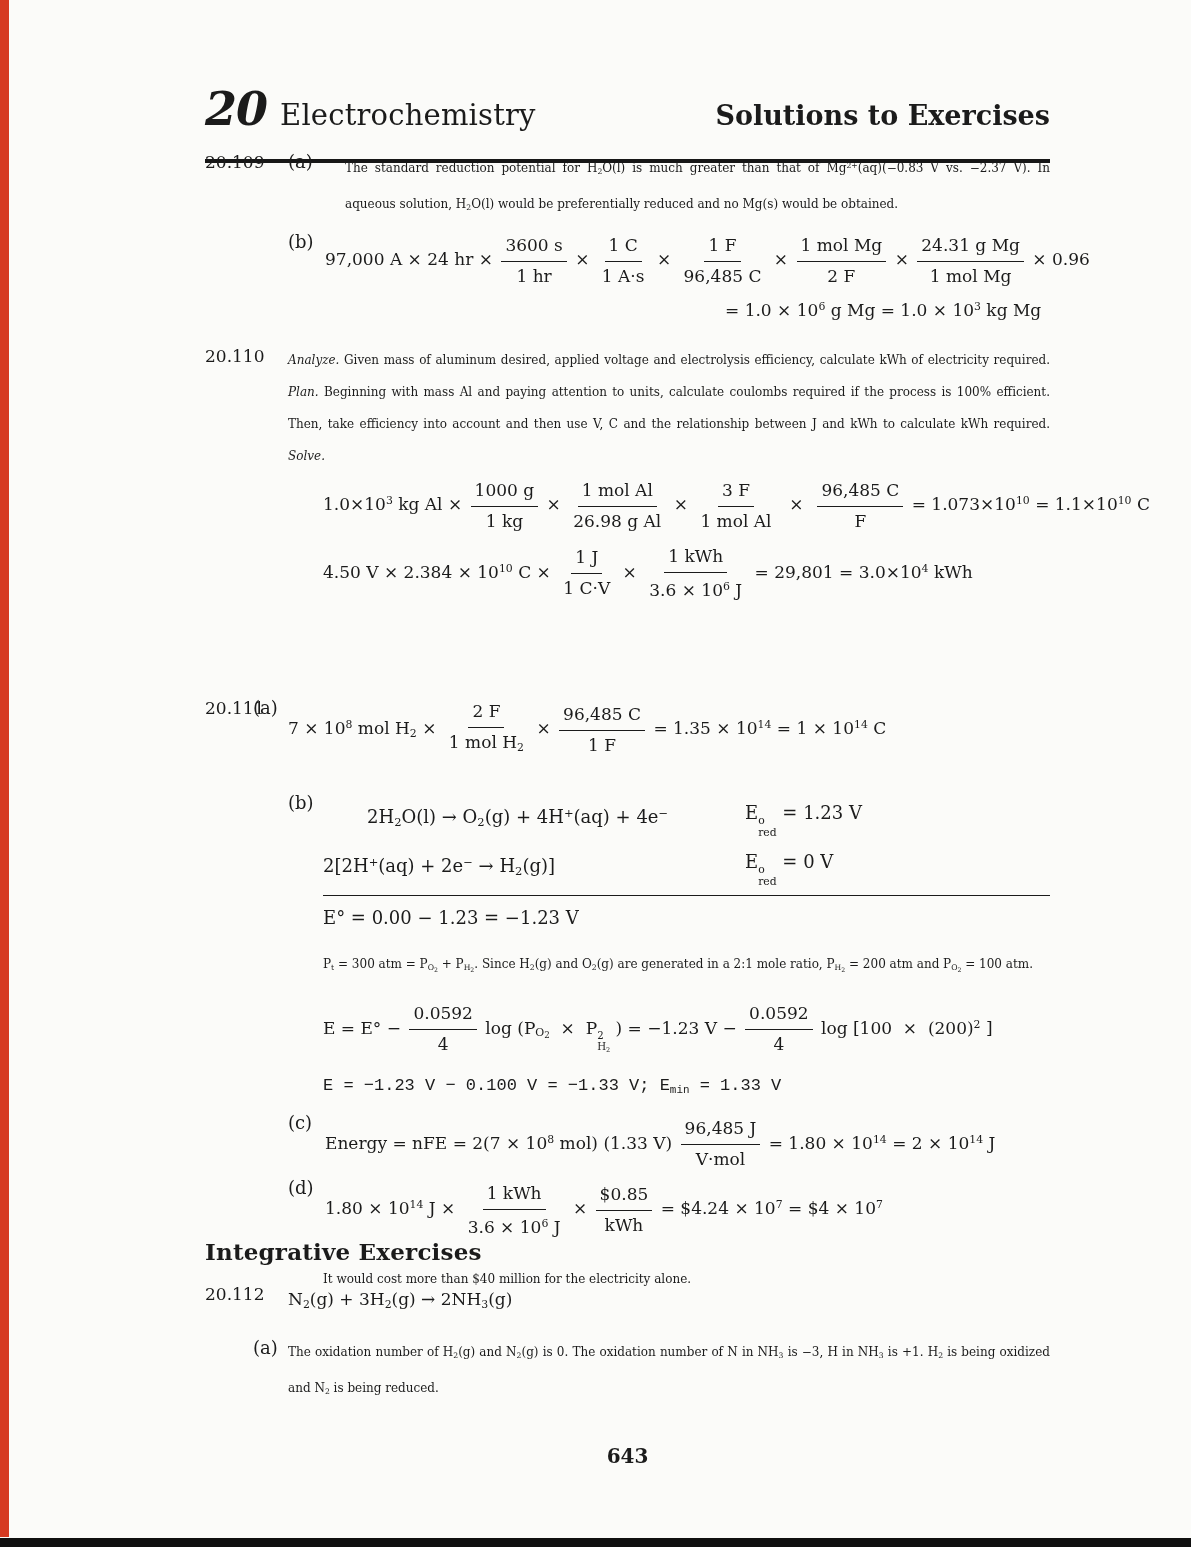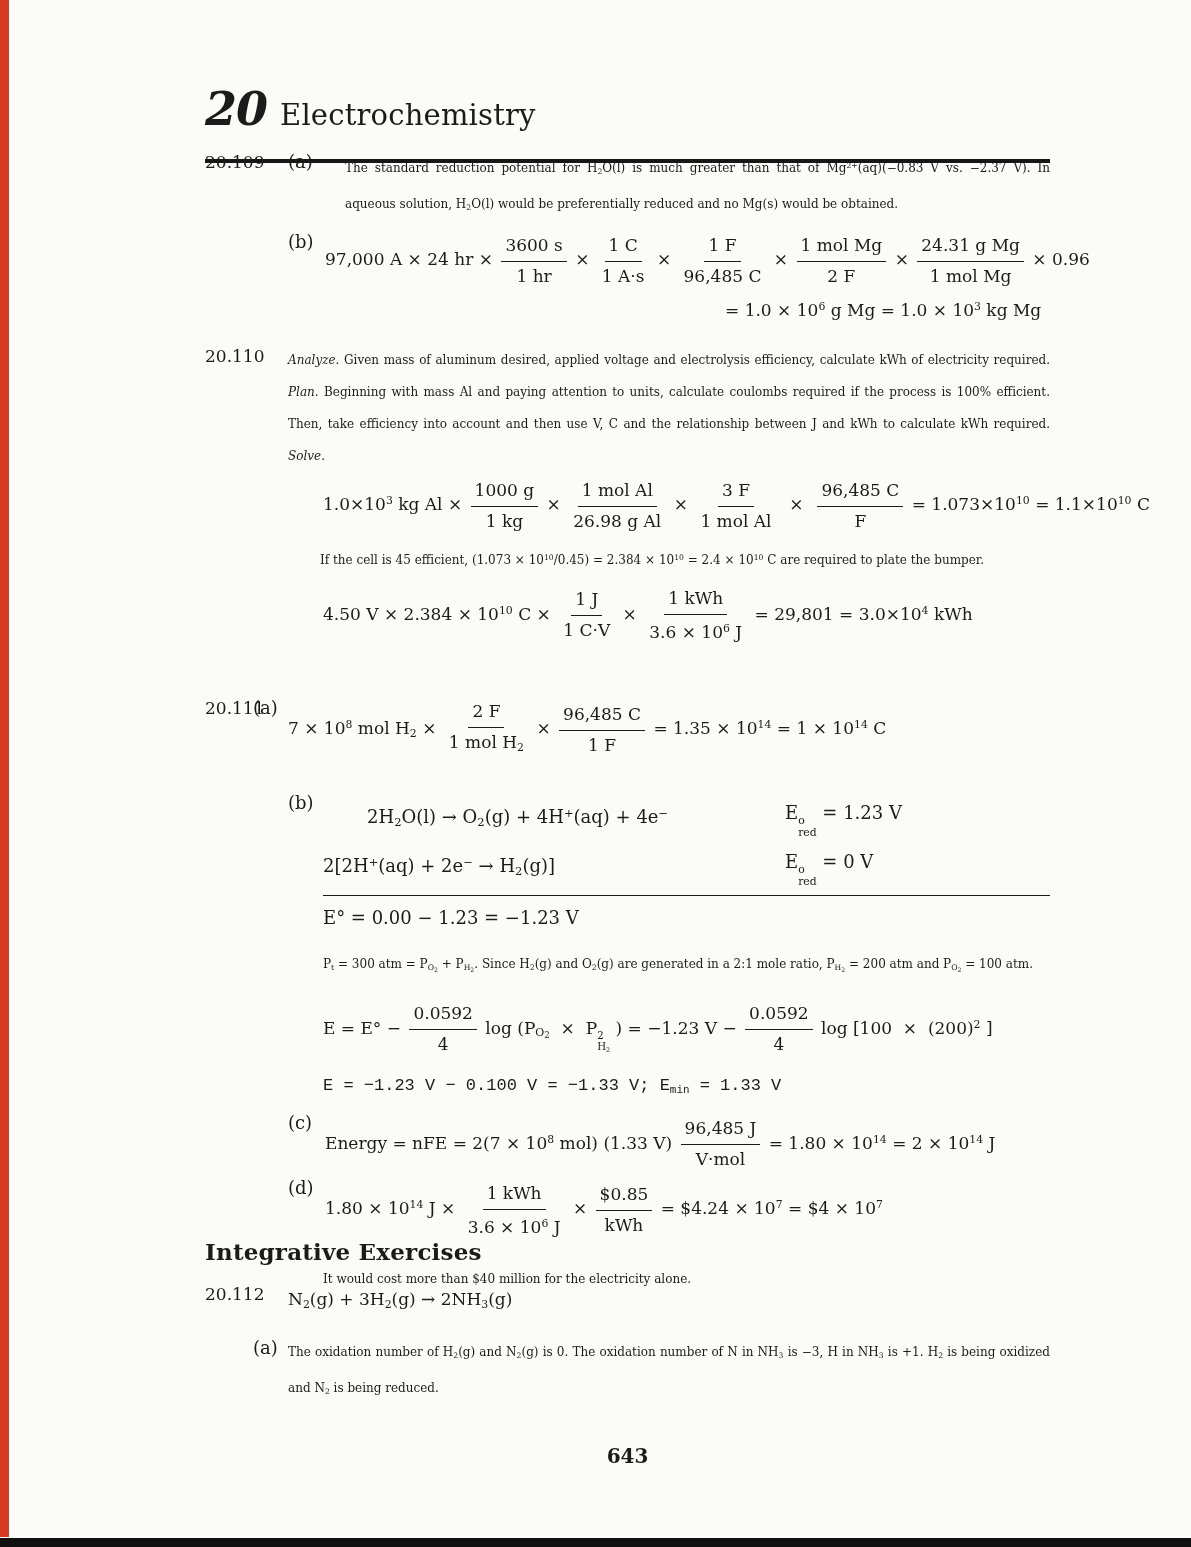--- a/index.html
+++ b/index.html
@@ -34,36 +34,37 @@
   .sub{font-size:0.64em;vertical-align:-0.28em;}
   .sub .sub,.sup .sub{font-size:0.8em;vertical-align:-0.25em;}
   .ss{display:inline-flex;flex-direction:column;align-items:flex-start;
       vertical-align:-0.5em;font-size:0.6em;line-height:1.12;}
   .frac{display:inline-flex;flex-direction:column;align-items:center;
         vertical-align:middle;margin:0 3px;line-height:26px;font-size:17px;}
   .frac .num{border-bottom:1.7px solid #1b1b1b;padding:0 4px 3px;white-space:pre;}
   .frac .den{padding:1px 4px 0;white-space:pre;}
 
   .hrx{font-size:18px;padding-top:2px;}
-  .hrx-row{display:grid;grid-template-columns:422px 1fr;line-height:40px;white-space:pre;gap:40px;}
+  .hrx-row{display:grid;grid-template-columns:422px 1fr;line-height:40px;white-space:pre;}
   .hrx-row.sum{border-top:1.8px solid #1b1b1b;margin-top:4px;padding-top:2px;}
 
   .sec-heading{font-weight:bold;font-size:23px;letter-spacing:0.2px;}
 
   .page-num{position:absolute;top:1444px;left:205px;width:845px;
             text-align:center;font-weight:bold;font-size:20px;}
 </style>
 </head>
 <body>
 
 <div class="accent-stripe" style="background: rgb(214, 58, 34);"></div>
 
 <div class="page-header">
   <span class="ch-num">20</span>
   <span class="ch-title">Electrochemistry</span>
+  <span class="right-title">Solutions to Exercises</span>
 </div>
 
 <div id="content">
     <div class="pgroup" style="top: 150px;">
       <div class="prow wide">
         <div class="pnum">20.109</div>
         <div class="plabel">(a)</div>
         <div class="para"><span class="tok">The standard reduction potential for H</span><span class="sub">2</span><span class="tok">O(l) is much greater than that of Mg</span><span class="sup">2+</span><span class="tok">(aq)(−0.83 V vs. −2.37 V). In aqueous solution, H</span><span class="sub">2</span><span class="tok">O(l) would be preferentially reduced and no Mg(s) would be obtained.</span></div>
       </div>
       <div class="prow wide" style="margin-top: 6px;">
@@ -80,25 +81,20 @@
     <div class="pgroup" style="top: 344px;">
       <div class="prow narrow">
         <div class="pnum">20.110</div>
         <div class="plabel"></div>
         <div class="para"><span class="tok it">Analyze.</span><span class="tok">  Given mass of aluminum desired, applied voltage and electrolysis efficiency, calculate kWh of electricity required.  </span><span class="tok it">Plan.</span><span class="tok">  Beginning with mass Al and paying attention to units, calculate coulombs required if the process is 100% efficient.  Then, take efficiency into account and then use V, C and the relationship between J and kWh to calculate kWh required.  </span><span class="tok it">Solve.</span></div>
       </div>
       <div class="prow narrow">
         <div class="pnum"></div>
         <div class="plabel"></div>
         <div class="eq" style="margin-left: 35px;"><span class="tok">1.0×10</span><span class="sup">3</span><span class="tok"> kg Al × </span><span class="frac"><span class="num"><span class="tok">1000 g</span></span><span class="den"><span class="tok">1 kg</span></span></span><span class="tok"> × </span><span class="frac"><span class="num"><span class="tok">1 mol Al</span></span><span class="den"><span class="tok">26.98 g Al</span></span></span><span class="tok"> × </span><span class="frac"><span class="num"><span class="tok">3 F</span></span><span class="den"><span class="tok">1 mol Al</span></span></span><span class="tok">  ×  </span><span class="frac"><span class="num"><span class="tok">96,485 C</span></span><span class="den"><span class="tok">F</span></span></span><span class="tok"> = 1.073×10</span><span class="sup">10</span><span class="tok"> = 1.1×10</span><span class="sup">10</span><span class="tok"> C</span></div>
-      </div>
-      <div class="prow narrow" style="margin-top: 8px;">
-        <div class="pnum"></div>
-        <div class="plabel"></div>
-        <div class="para" style="margin-left: 32px;"><span class="tok">If the cell is 45 efficient, (1.073 × 10</span><span class="sup">10</span><span class="tok">/0.45) = 2.384 × 10</span><span class="sup">10</span><span class="tok"> = 2.4 × 10</span><span class="sup">10</span><span class="tok"> C are required to plate the bumper.</span></div>
       </div>
       <div class="prow narrow" style="margin-top: 6px;">
         <div class="pnum"></div>
         <div class="plabel"></div>
         <div class="eq" style="margin-left: 35px;"><span class="tok">4.50 V × 2.384 × 10</span><span class="sup">10</span><span class="tok"> C × </span><span class="frac"><span class="num"><span class="tok">1 J</span></span><span class="den"><span class="tok">1 C·V</span></span></span><span class="tok"> × </span><span class="frac"><span class="num"><span class="tok">1 kWh</span></span><span class="den"><span class="tok">3.6 × 10</span><span class="sup">6</span><span class="tok"> J</span></span></span><span class="tok"> = 29,801 = 3.0×10</span><span class="sup">4</span><span class="tok"> kWh</span></div>
       </div>
     </div>
     <div class="pgroup" style="top: 696px;">
       <div class="prow narrow">
         <div class="pnum">20.111</div>

